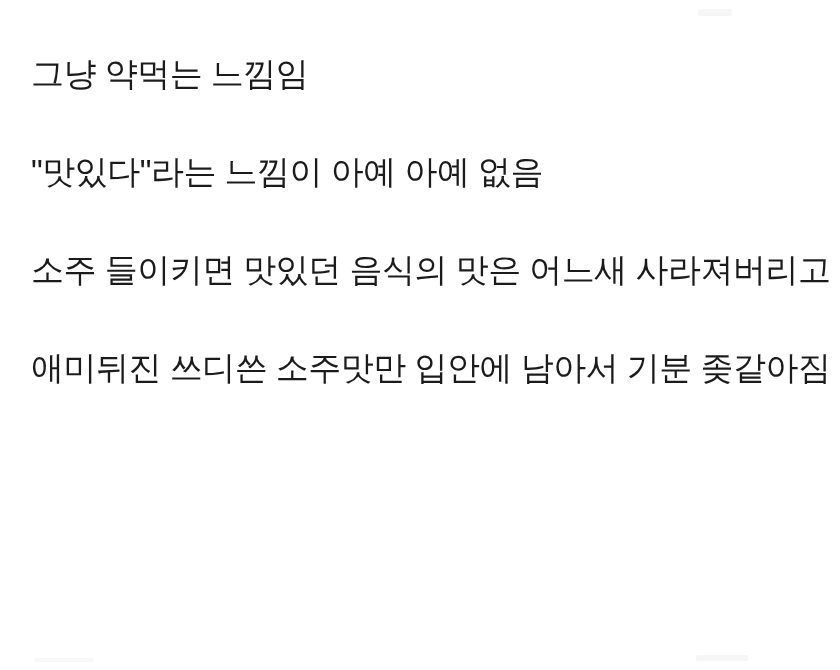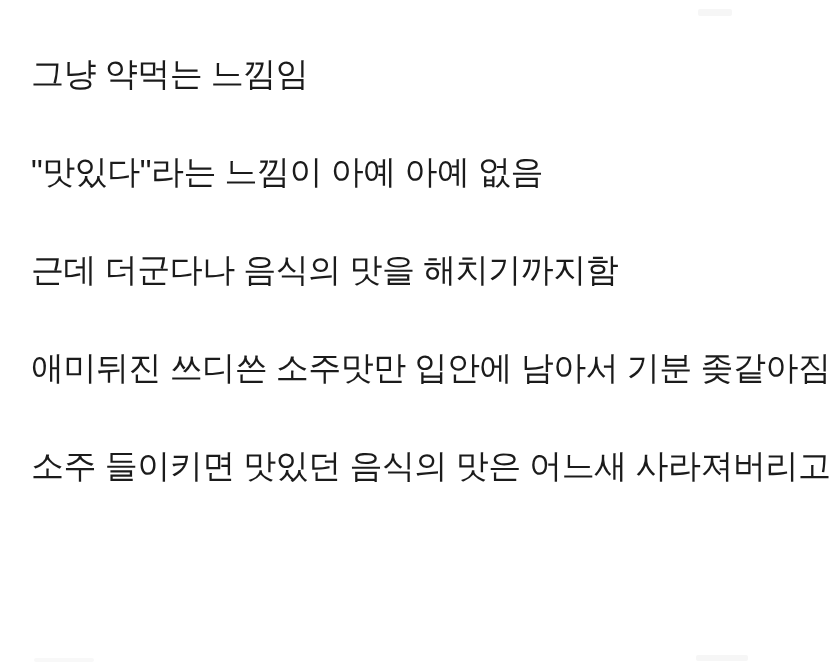--- a/index.html
+++ b/index.html
@@ -57,20 +57,19 @@
     height: 4px;
     background: #f8f8f8;
   }
 </style>
 </head>
 <body>
 
 <div class="post-body">
   <p class="post-line">그냥 약먹는 느낌임</p>
   <p class="post-line">"맛있다"라는 느낌이 아예 아예 없음</p>
-  <p class="post-line">근데 더군다나 음식의 맛을 해치기까지함</p>
+  <p class="post-line">소주 들이키면 맛있던 음식의 맛은 어느새 사라져버리고</p>
   <p class="post-line">애미뒤진 쓰디쓴 소주맛만 입안에 남아서 기분 좆같아짐</p>
-  <p class="post-line">소주 들이키면 맛있던 음식의 맛은 어느새 사라져버리고</p>
 </div>
 
 <div class="artifact artifact-top-right"></div>
 <div class="artifact artifact-bottom"></div>
 <div class="artifact artifact-bottom-left"></div>
 
 </body></html>

